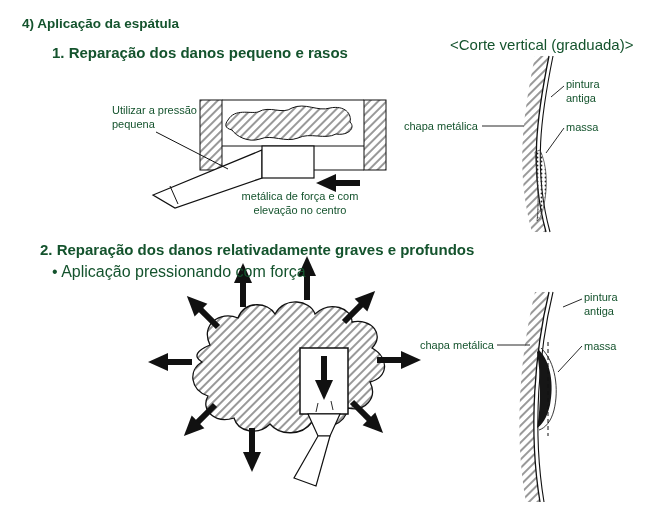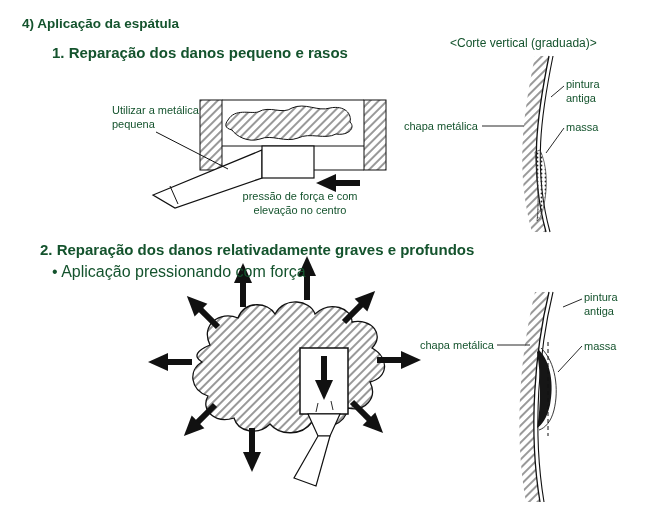--- a/index.html
+++ b/index.html
@@ -9,21 +9,21 @@
     background:#ffffff;
     overflow:hidden;
     font-family:"Liberation Sans", sans-serif;
     color:#14532d;
   }
   .art{position:absolute;left:0;top:0;}
   .lbl{position:absolute;font-size:11px;line-height:1.25;white-space:nowrap;}
   .lbl.wrap{white-space:normal;}
   .h1{font-weight:bold;font-size:13.5px;}
   .h2{font-weight:bold;font-size:15px;}
-  .small{font-size:12px;}
+  .small{font-size:15px;}
   .center{text-align:center;}
 </style>
 </head>
 <body>
 
 <div class="page">
 
   <svg class="art" width="656" height="509" viewBox="0 0 656 509">
     <defs>
       <pattern id="hatch" width="6" height="6" patternUnits="userSpaceOnUse" patternTransform="rotate(45)">
@@ -120,26 +120,26 @@
     </g>
   </svg>
 
   <div class="lbl h1" style="left:22px;top:16px">4) Aplicação da espátula</div>
 
   <div class="lbl h2" style="left:52px;top:44px">1. Reparação dos danos pequeno e rasos</div>
 
   <div class="lbl small" style="left:450px;top:36px">&lt;Corte vertical (graduada)&gt;</div>
 
   <div class="lbl" style="left:112px;top:104px">
-    <div>Utilizar a metálica</div>
+    <div>Utilizar a pressão</div>
     <div>pequena</div>
   </div>
 
   <div class="lbl center" style="left:240px;top:190px;width:120px">
-    <div>pressão de força e com</div>
+    <div>metálica de força e com</div>
     <div>elevação no centro</div>
   </div>
 
   <div class="lbl wrap" style="left:566px;top:78px;width:52px">pintura antiga</div>
 
   <div class="lbl" style="left:404px;top:120px">chapa metálica</div>
 
   <div class="lbl" style="left:566px;top:121px">massa</div>
 
   <div class="lbl h2" style="left:40px;top:241px">2. Reparação dos danos relativadamente graves e profundos</div>

